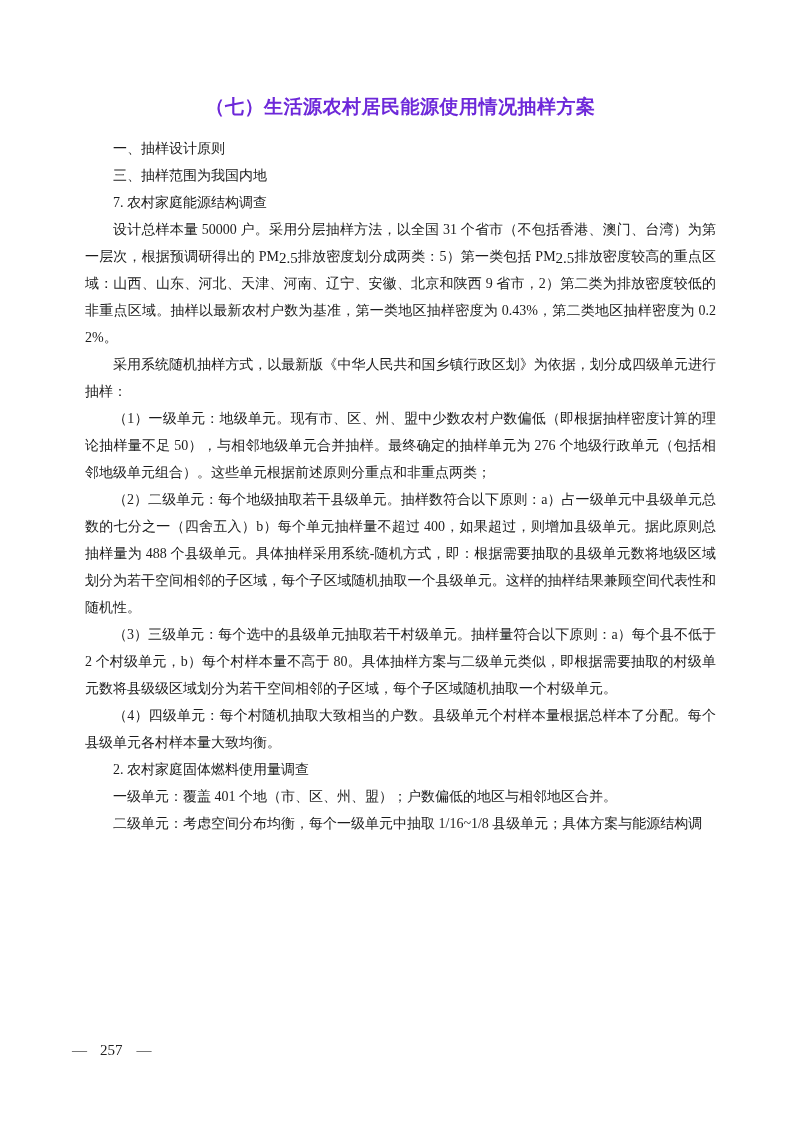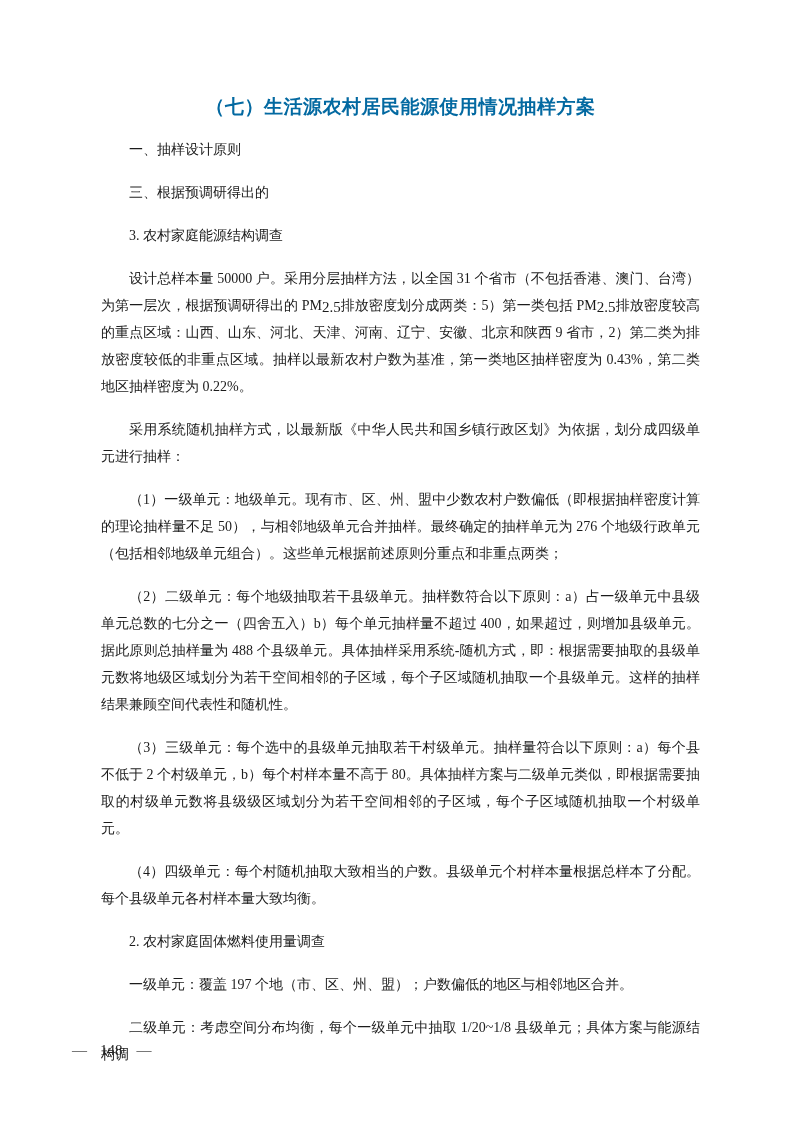--- a/index.html
+++ b/index.html
@@ -23,24 +23,24 @@
     width: 631px;
   }
   .doc-title {
     font-family: "Liberation Sans", "DejaVu Sans", sans-serif;
     font-weight: bold;
     font-size: 19px;
     line-height: 26px;
     text-align: center;
     letter-spacing: 0.5px;
     margin: 0 0 15px 0;
-    color: #0369a1;
+    color: #6d28d9;
   }
   .para {
-    margin: 16px;
+    margin: 0;
     font-size: 14px;
     line-height: 27px;
     text-align: justify;
     text-indent: 2em;
     word-break: break-all;
   }
   .para.section-heading,
   .para.sub-heading {
     text-align: left;
   }
@@ -68,32 +68,32 @@
   }
 </style>
 </head>
 <body>
 
 <div class="page">
   <div class="content">
     <h1 class="doc-title">（七）生活源农村居民能源使用情况抽样方案</h1>
     <div>
         <p class="para section-heading"><span>一、抽样设计原则</span></p>
-        <p class="para section-heading"><span>三、根据预调研得出的</span></p>
-        <p class="para sub-heading"><span>3. 农村家庭能源结构调查</span></p>
+        <p class="para section-heading"><span>三、抽样范围为我国内地</span></p>
+        <p class="para sub-heading"><span>7. 农村家庭能源结构调查</span></p>
         <p class="para body"><span>设计总样本量 50000 户。采用分层抽样方法，以全国 31 个省市（不包括香港、澳门、台湾）为第一层次，根据预调研得出的 PM</span><sub>2.5</sub><span>排放密度划分成两类：5）第一类包括 PM</span><sub>2.5</sub><span>排放密度较高的重点区域：山西、山东、河北、天津、河南、辽宁、安徽、北京和陕西 9 省市，2）第二类为排放密度较低的非重点区域。抽样以最新农村户数为基准，第一类地区抽样密度为 0.43%，第二类地区抽样密度为 0.22%。</span></p>
         <p class="para body"><span>采用系统随机抽样方式，以最新版《中华人民共和国乡镇行政区划》为依据，划分成四级单元进行抽样：</span></p>
         <p class="para body"><span>（1）一级单元：地级单元。现有市、区、州、盟中少数农村户数偏低（即根据抽样密度计算的理论抽样量不足 50），与相邻地级单元合并抽样。最终确定的抽样单元为 276 个地级行政单元（包括相邻地级单元组合）。这些单元根据前述原则分重点和非重点两类；</span></p>
         <p class="para body"><span>（2）二级单元：每个地级抽取若干县级单元。抽样数符合以下原则：a）占一级单元中县级单元总数的七分之一（四舍五入）b）每个单元抽样量不超过 400，如果超过，则增加县级单元。据此原则总抽样量为 488 个县级单元。具体抽样采用系统-随机方式，即：根据需要抽取的县级单元数将地级区域划分为若干空间相邻的子区域，每个子区域随机抽取一个县级单元。这样的抽样结果兼顾空间代表性和随机性。</span></p>
         <p class="para body"><span>（3）三级单元：每个选中的县级单元抽取若干村级单元。抽样量符合以下原则：a）每个县不低于 2 个村级单元，b）每个村样本量不高于 80。具体抽样方案与二级单元类似，即根据需要抽取的村级单元数将县级级区域划分为若干空间相邻的子区域，每个子区域随机抽取一个村级单元。</span></p>
         <p class="para body"><span>（4）四级单元：每个村随机抽取大致相当的户数。县级单元个村样本量根据总样本了分配。每个县级单元各村样本量大致均衡。</span></p>
         <p class="para sub-heading"><span>2. 农村家庭固体燃料使用量调查</span></p>
-        <p class="para body"><span>一级单元：覆盖 197 个地（市、区、州、盟）；户数偏低的地区与相邻地区合并。</span></p>
-        <p class="para body"><span>二级单元：考虑空间分布均衡，每个一级单元中抽取 1/20~1/8 县级单元；具体方案与能源结构调</span></p>
+        <p class="para body"><span>一级单元：覆盖 401 个地（市、区、州、盟）；户数偏低的地区与相邻地区合并。</span></p>
+        <p class="para body"><span>二级单元：考虑空间分布均衡，每个一级单元中抽取 1/16~1/8 县级单元；具体方案与能源结构调</span></p>
       </div>
   </div>
 
   <div class="footer">
     <span class="dash">—</span>
-    <span class="page-num">148</span>
+    <span class="page-num">257</span>
     <span class="dash">—</span>
   </div>
 </div>
 
 </body></html>

